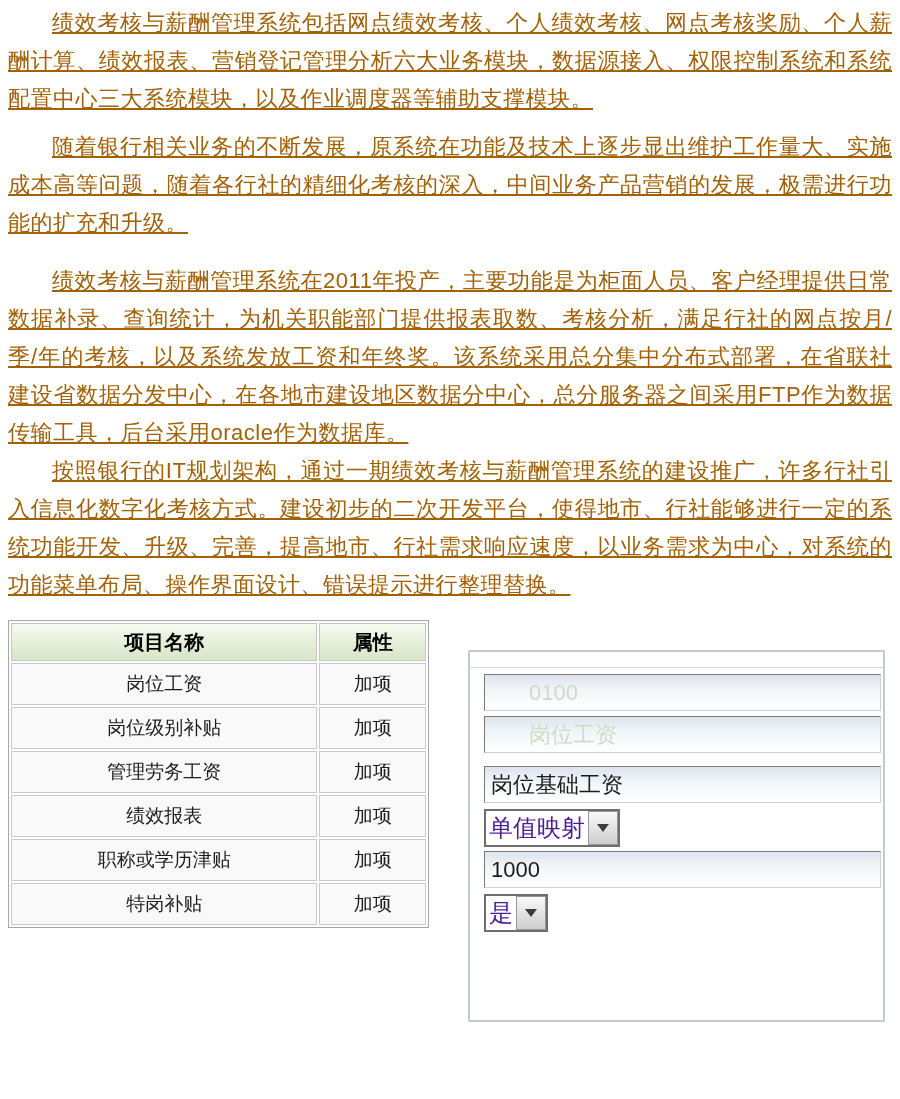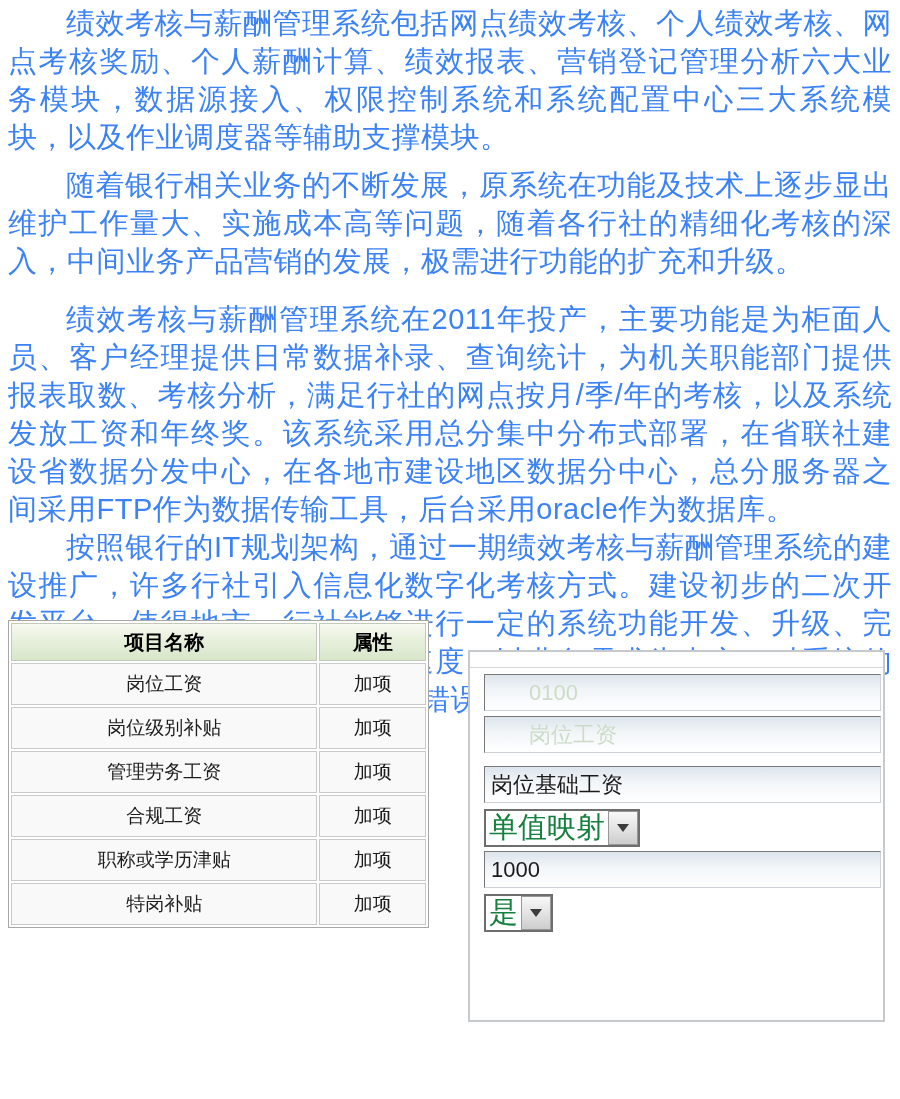--- a/index.html
+++ b/index.html
@@ -11,26 +11,27 @@
     color: #111111;
     overflow: hidden;
   }
 
   
   .text-block {
     position: absolute;
     left: 8px; top: 4px; width: 884px;
   }
   .text-block p {
-    font-size: 29px;
+    font-size: 22px;
     line-height: 38px;
     text-align: justify;
     text-indent: 2em;
-    color: #3b82f6;
+    color: #a16207;
     letter-spacing: 0.5px;
+    text-decoration: underline;
   }
   .text-block p.gap-sm { margin-top: 10px; }
   .text-block p.gap-lg { margin-top: 20px; }
 
   
   .items-table {
     position: absolute;
     left: 8px; top: 620px;
     width: 421px;
     border-collapse: separate;
@@ -96,22 +97,22 @@
     align-items: stretch;
     height: 38px;
     border: 2px solid #6e6e6e;
     background: #ffffff;
     margin: 1px 0 4px 0;
   }
   .select-text {
     display: flex;
     align-items: center;
     padding: 0 3px;
-    font-size: 29px;
-    color: #15803d;
+    font-size: 24px;
+    color: #4c1d95;
     background: #ffffff;
     white-space: nowrap;
   }
   .select-btn {
     width: 30px;
     background: linear-gradient(180deg, #f8f8f8 0%, #e4e4e4 50%, #cdcdcd 100%);
     border: 1px solid #979797;
     display: flex;
     align-items: center;
     justify-content: center;
@@ -154,21 +155,21 @@
     </tr>
     <tr>
       <td>岗位级别补贴</td>
       <td>加项</td>
     </tr>
     <tr>
       <td>管理劳务工资</td>
       <td>加项</td>
     </tr>
     <tr>
-      <td>合规工资</td>
+      <td>绩效报表</td>
       <td>加项</td>
     </tr>
     <tr>
       <td>职称或学历津贴</td>
       <td>加项</td>
     </tr>
     <tr>
       <td>特岗补贴</td>
       <td>加项</td>
     </tr>

